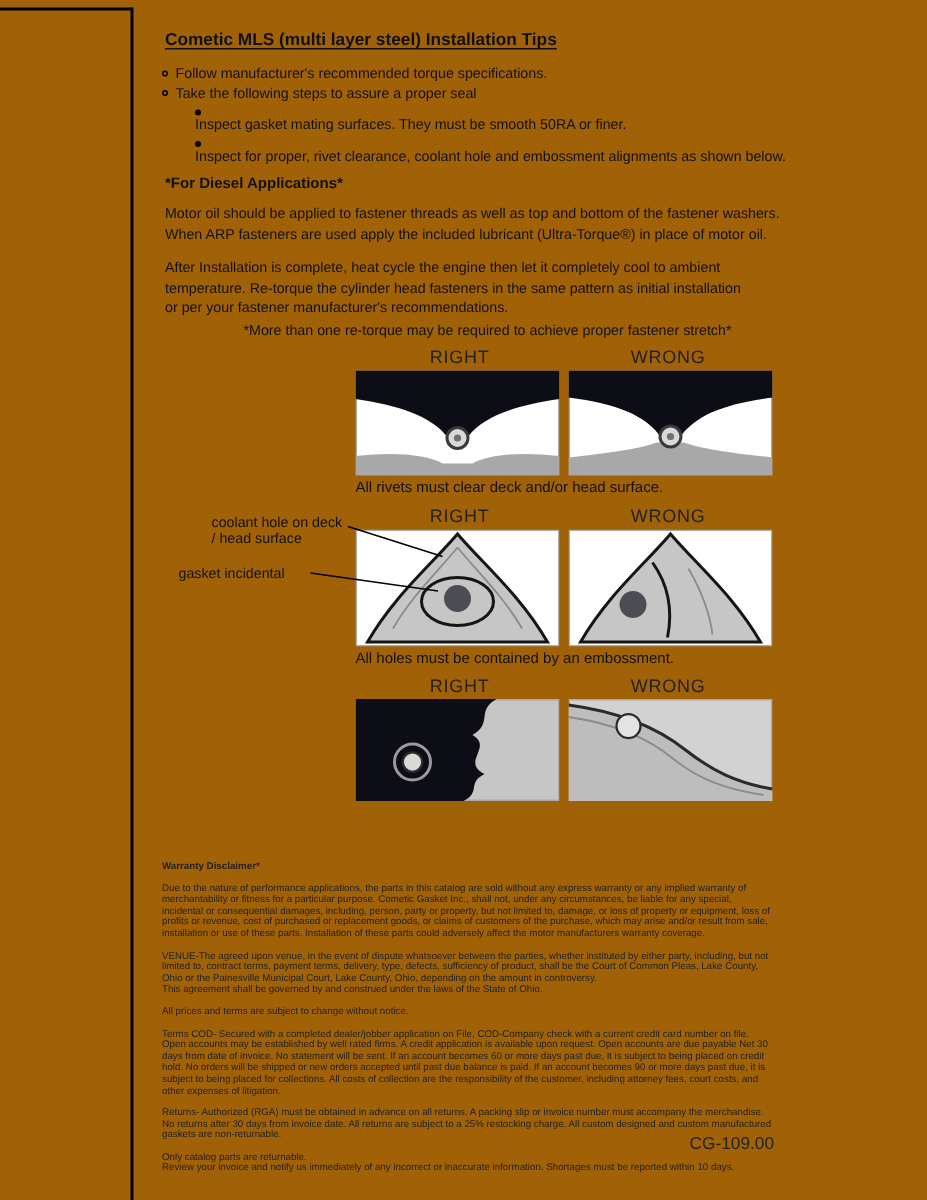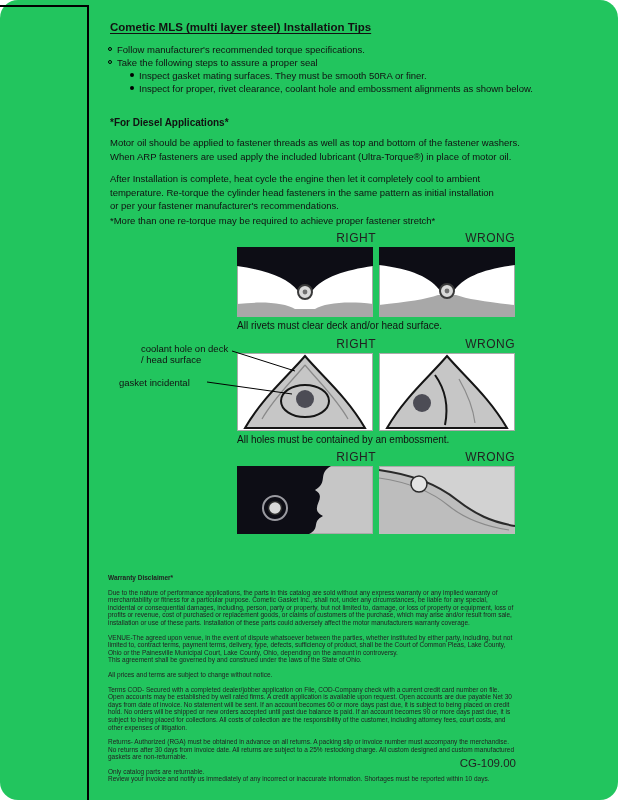--- a/index.html
+++ b/index.html
@@ -1,39 +1,39 @@
 <!DOCTYPE html>
 <html><head>
 <meta charset="utf-8">
 <style>
   * { margin:0; padding:0; box-sizing:border-box; }
   html,body { width:618px; height:800px; }
   body { background:#ffffff; font-family:"Liberation Sans", sans-serif; color:#111; position:relative; overflow:hidden; }
-  .page { position:absolute; inset:0; background:#22c55e;border-radius:18px; }
+  .page { position:absolute; inset:0; background:#a16207; }
 
   .mark-v { position:absolute; left:87px; top:5px; width:1.5px; height:795px; background:#000; }
   .mark-h { position:absolute; left:0; top:5px; width:88px; height:1.5px; background:#000; }
 
   .title { position:absolute; left:110px; top:21px; font-size:11.5px; font-weight:bold; text-decoration:underline; text-underline-offset:2px; }
 
   .bullets { position:absolute; left:108px; top:43px; }
   .b { display:flex; align-items:flex-start; font-size:9.5px; line-height:13px; white-space:nowrap; }
   .mk1 { flex:0 0 auto; width:4px; height:4px; border:1px solid #000; border-radius:50%; margin:4px 5px 0 0; }
   .mk2 { flex:0 0 auto; width:4px; height:4px; background:#000; border-radius:50%; margin:4px 5px 0 0; }
-  .l2 { margin-left:22px; }
+  .l2 { margin-left:22px;flex-direction:column; }
 
   .diesel-heading { position:absolute; left:110px; top:117px; font-size:10px; font-weight:bold;text-align:right; }
   .para { position:absolute; left:110px; width:430px; font-size:9.5px; line-height:13.5px; white-space:pre-line; }
   .para1 { top:136px; }
   .para2 { top:172px; }
-  .note  { top:214px; white-space:nowrap; }
+  .note  { top:214px; white-space:nowrap;text-align:center; }
 
   .diagrams { position:absolute; left:237px; top:231px; width:278px; }
   .diag-labels { display:flex; width:278px; margin-bottom:2px; }
-  .diag-labels span { flex:1; text-align:right; font-size:12px; letter-spacing:0.5px; color:#222; }
+  .diag-labels span { flex:1; text-align:center; font-size:12px; letter-spacing:0.5px; color:#222; }
   .diag-panels { display:flex; gap:6px; }
   .diag-caption { font-size:10px; line-height:12.5px; margin:3px 0 4px 0; white-space:pre-line; }
 
   .callout { position:absolute; font-size:9.5px; line-height:11px; color:#111; }
   .callout1 { left:-96px; top:112px; width:92px; }
   .callout2 { left:-118px; top:146px; white-space:nowrap; }
   .callout-lines { position:absolute; left:-105px; top:110px; width:210px; height:70px; pointer-events:none; }
 
   .legal { position:absolute; left:108px; top:574px; width:408px; font-size:6.5px; line-height:7.6px; color:#222; }
   .legal .lh { font-weight:bold; margin-bottom:7px; }

